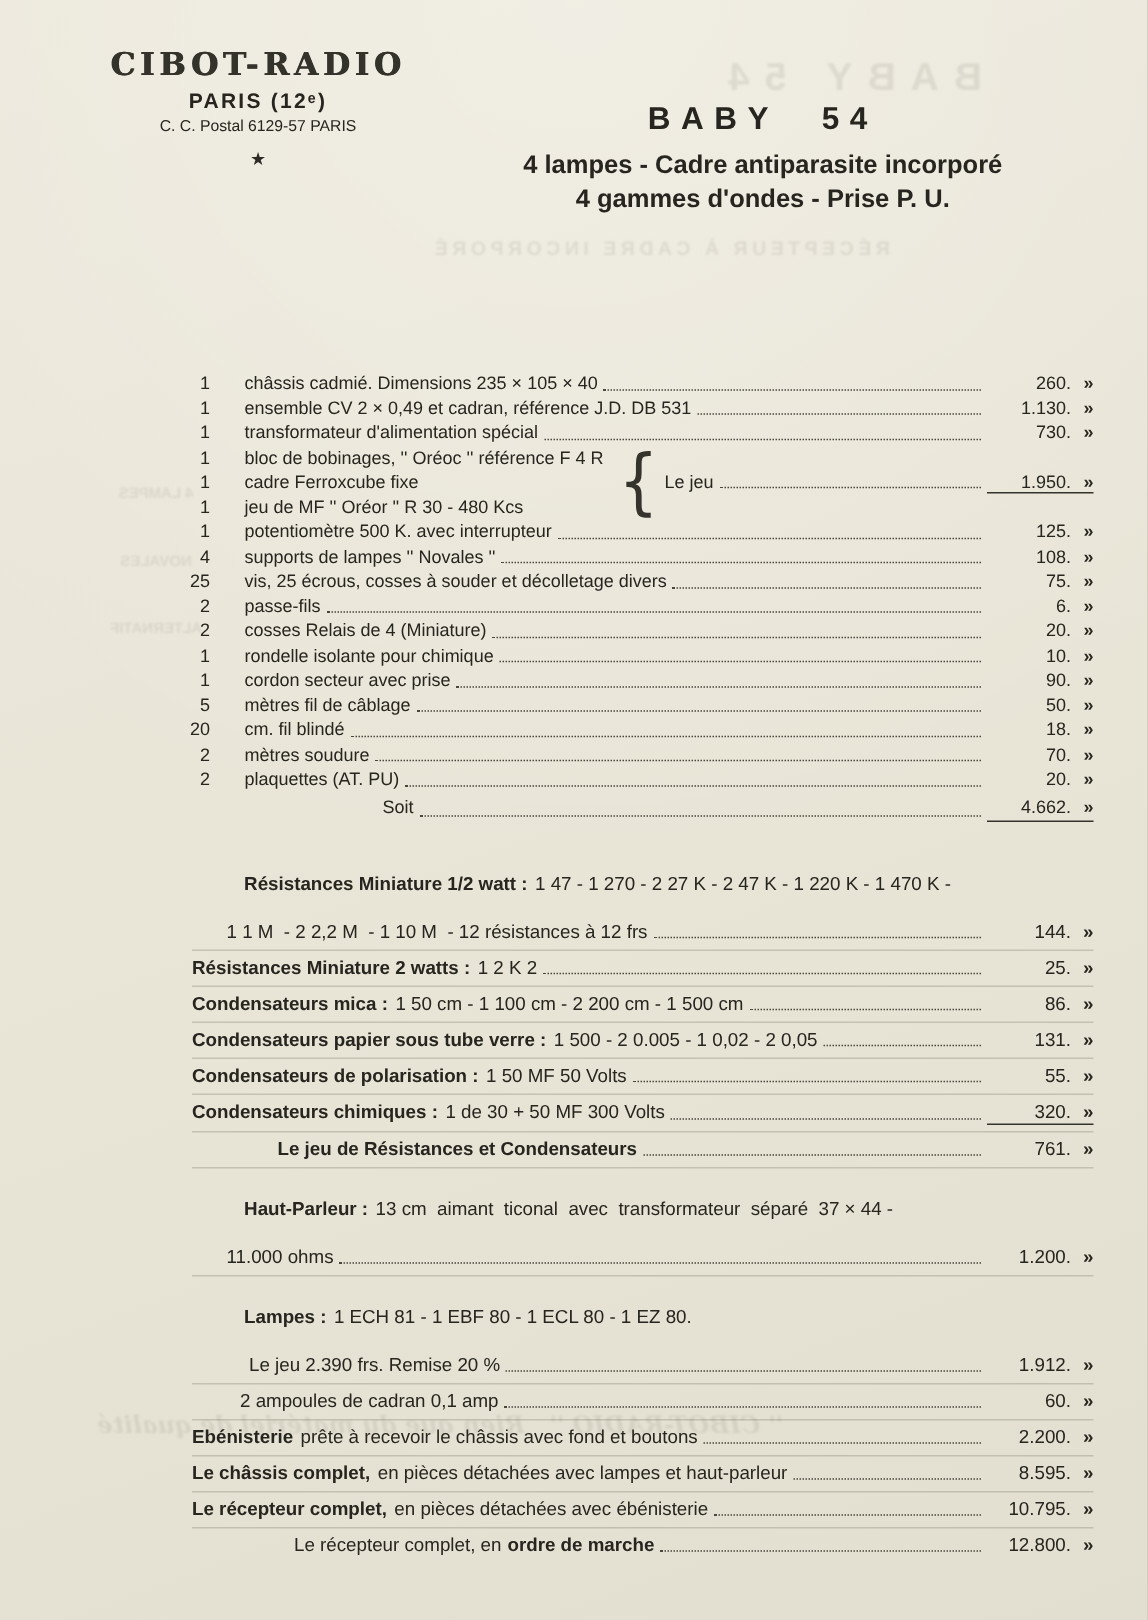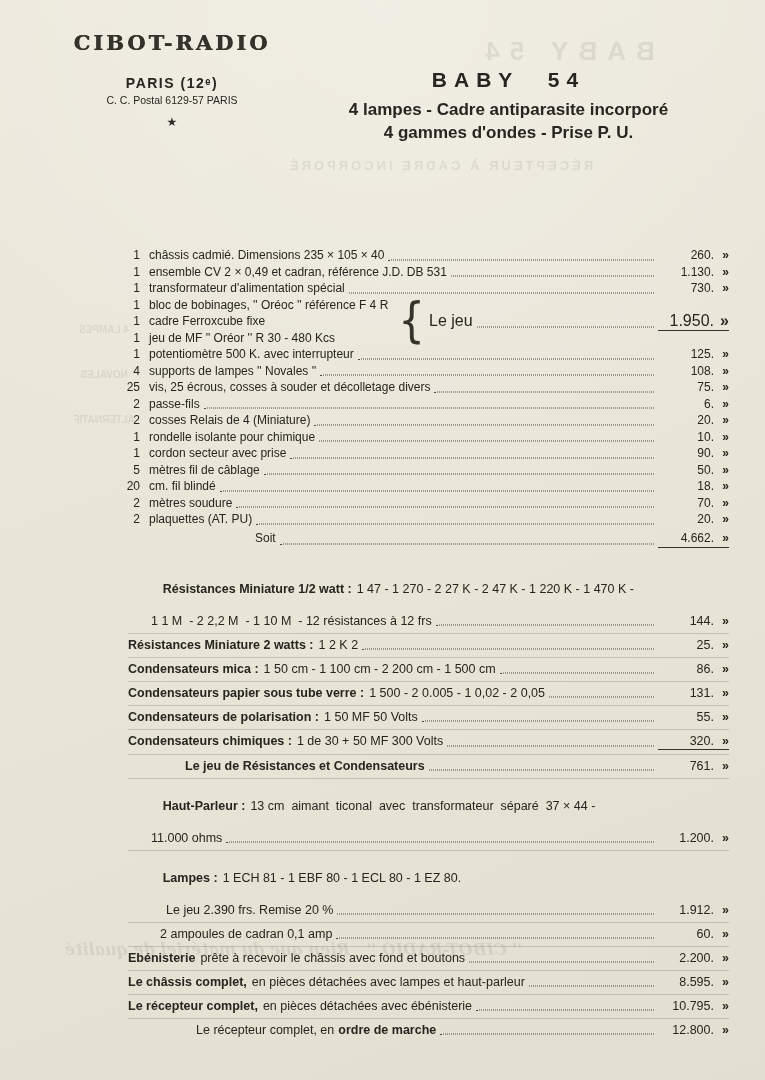--- a/index.html
+++ b/index.html
@@ -16,45 +16,45 @@
 
   
   .header { display:flex; }
   .h-left { width:232px; text-align:center; flex:none; }
   .logo {
     font-family:"DejaVu Serif","Liberation Serif",serif;
     font-weight:bold; font-size:21px; letter-spacing:3px; color:#33322b;
     text-shadow:0.4px 0 0 #33322b;
   }
   .addr1 { font-size:13px; margin-top:5px; color:#2c2b25; }
-  .addr2 { font-size:14px; font-weight:bold; letter-spacing:1.5px; margin-top:20px; }
+  .addr2 { font-size:14px; font-weight:bold; letter-spacing:1.5px; margin-top:4px; }
   .postal { font-size:10.5px; margin-top:3px; }
   .star  { font-size:12px; margin-top:9px; color:#2c2b25; }
   .h-right { flex:1; text-align:center; padding-top:38px; }
   .title { font-size:21px; font-weight:bold; letter-spacing:7px; word-spacing:16px; }
   .sub   { font-size:17px; font-weight:bold; margin-top:8px; }
   .sub + .sub { margin-top:3px; }
 
   
   .list { margin-top:104px; }
   .row  { display:flex; align-items:baseline; font-size:12px; line-height:16.5px; white-space:pre; }
   .qty  { width:84px; text-align:right; flex:none; }
-  .desc { margin-left:9px; flex:none; }
+  .desc { margin-left:23px; flex:none; }
   .dots { flex:1; min-width:12px; border-bottom:1.6px dotted #4a483e; margin:0 4px;
           align-self:flex-end; transform:translateY(-3.5px); }
   .price { width:56px; flex:none; text-align:right; font-weight:normal; }
   .mark  { width:15px; flex:none; text-align:right; font-weight:bold; }
   .tot   { display:flex; align-items:baseline; flex:none; border-bottom:1.4px solid #34332c; }
 
   
   .grp { display:flex; align-items:center; }
   .grp-left { flex:none; }
   .brace { font-family:"DejaVu Sans",sans-serif; font-size:42px; line-height:1;
            color:#34332c; transform:scaleY(1.15); margin:0 4px 0 10px; flex:none; }
-  .grp-right { flex:1; display:flex; align-items:baseline; font-size:16px; white-space:pre; }
+  .grp-right { flex:1; display:flex; align-items:baseline; font-size:12px; white-space:pre; }
 
   
   .soit { display:flex; align-items:baseline; font-size:12px; line-height:17px;
           margin-top:2px; white-space:pre; }
   .soit-sp { width:199px; flex:none; }
 
   
   .secs { margin-top:14px; }
   .sec  { margin-left:72px; padding:3px 0 4px; border-bottom:1px solid rgba(95,90,74,0.25);
           font-size:12.5px; line-height:16px; }

